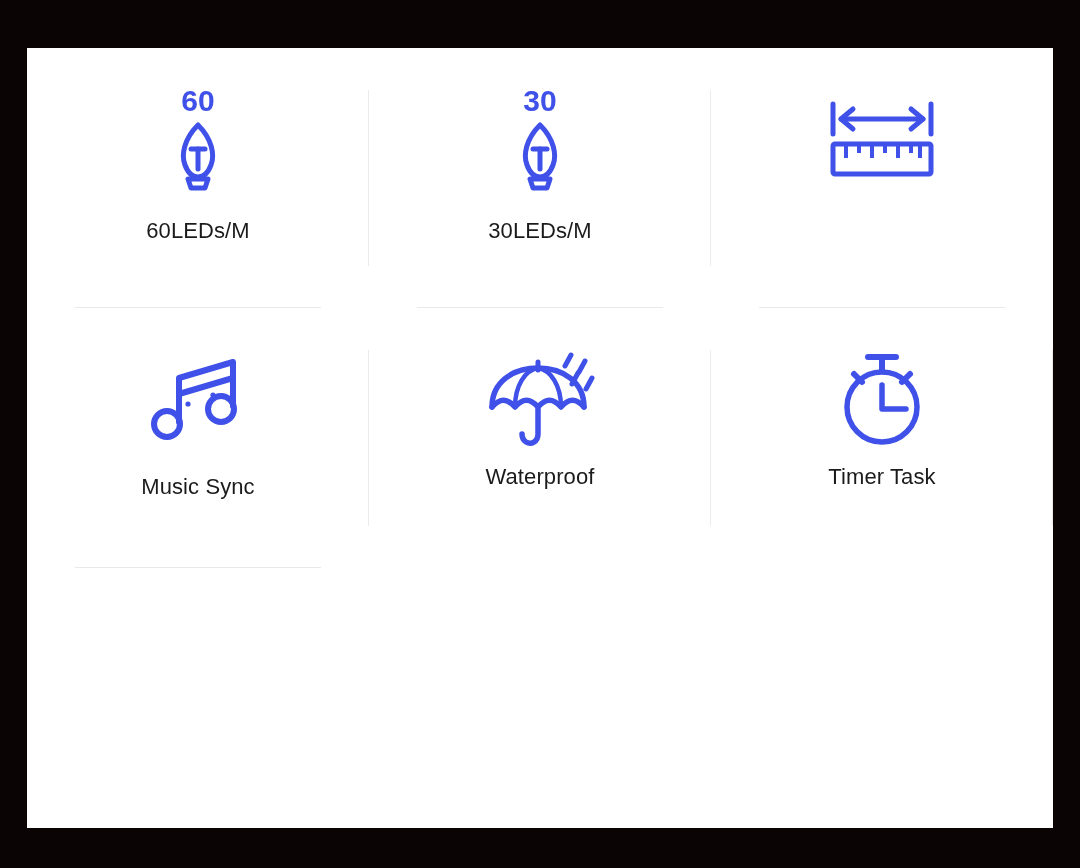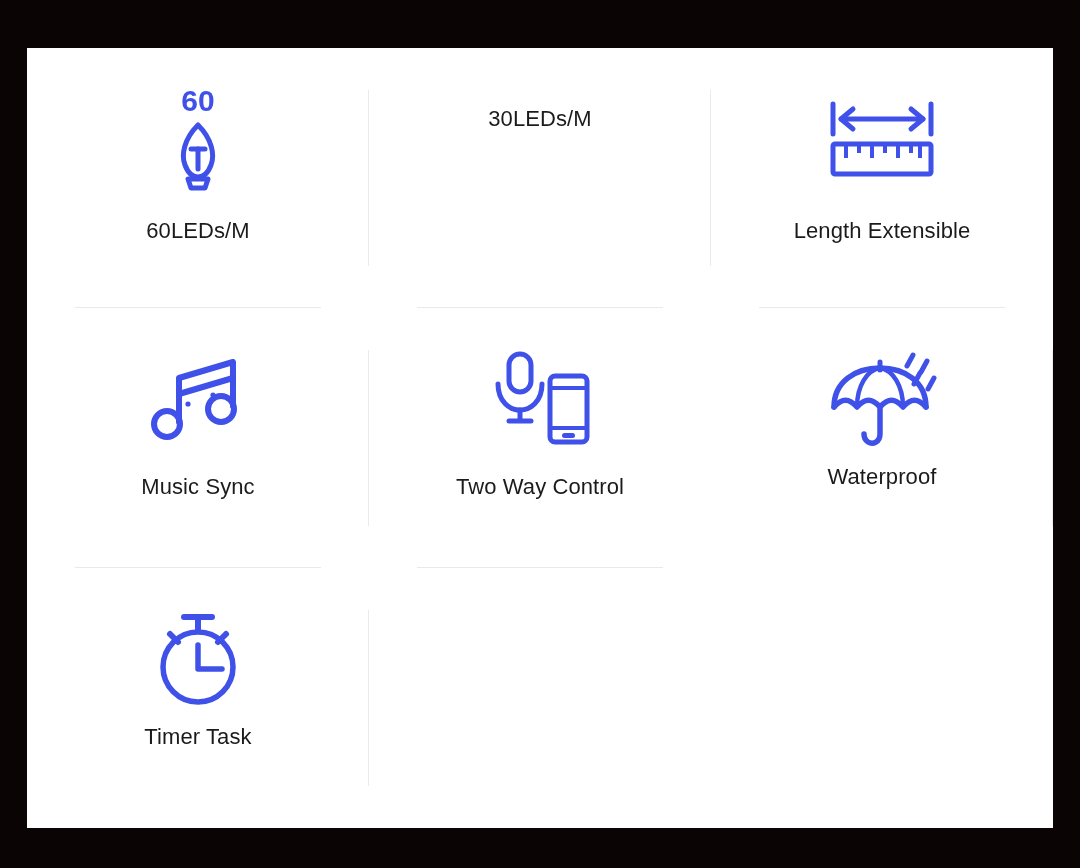--- a/index.html
+++ b/index.html
@@ -112,20 +112,29 @@
             <path d="M43 38 C 57 52, 60 68, 56 78 C 53 86, 48 90, 43 90 C 38 90, 33 86, 30 78 C 26 68, 29 52, 43 38 Z" stroke="#3f51e8" stroke-width="5" fill="none" stroke-linejoin="round"></path>
             <line x1="36" y1="62" x2="50" y2="62" stroke="#3f51e8" stroke-width="5" stroke-linecap="round"></line>
             <line x1="43" y1="62" x2="43" y2="82" stroke="#3f51e8" stroke-width="5" stroke-linecap="round"></line>
             <path d="M33 92 L53 92 L50 101 L36 101 Z" stroke="#3f51e8" stroke-width="5" fill="none" stroke-linejoin="round"></path>
           </svg>
         </div>
         <div class="label">60LEDs/M</div>
       </div>
 
       <div class="cell r1 vsep hsep">
+        <div class="icon-wrap">
+          <svg width="86" height="106" viewBox="0 0 86 106" fill="none">
+            <text x="43" y="24" text-anchor="middle" font-family="Liberation Sans, sans-serif" font-size="30" font-weight="bold" fill="#3f51e8">30</text>
+            <path d="M43 38 C 57 52, 60 68, 56 78 C 53 86, 48 90, 43 90 C 38 90, 33 86, 30 78 C 26 68, 29 52, 43 38 Z" stroke="#3f51e8" stroke-width="5" fill="none" stroke-linejoin="round"></path>
+            <line x1="36" y1="62" x2="50" y2="62" stroke="#3f51e8" stroke-width="5" stroke-linecap="round"></line>
+            <line x1="43" y1="62" x2="43" y2="82" stroke="#3f51e8" stroke-width="5" stroke-linecap="round"></line>
+            <path d="M33 92 L53 92 L50 101 L36 101 Z" stroke="#3f51e8" stroke-width="5" fill="none" stroke-linejoin="round"></path>
+          </svg>
+        </div>
         <div class="label">30LEDs/M</div>
       </div>
 
       <div class="cell r1 hsep">
         <div class="icon-wrap">
           <svg width="110" height="80" viewBox="0 0 110 80" fill="none">
             <line x1="6" y1="4" x2="6" y2="34" stroke="#3f51e8" stroke-width="5" stroke-linecap="round"></line>
             <line x1="104" y1="4" x2="104" y2="34" stroke="#3f51e8" stroke-width="5" stroke-linecap="round"></line>
             <line x1="14" y1="19" x2="96" y2="19" stroke="#3f51e8" stroke-width="5" stroke-linecap="round"></line>
             <polyline points="26,9 14,19 26,29" stroke="#3f51e8" stroke-width="5" fill="none" stroke-linecap="round" stroke-linejoin="round"></polyline>
@@ -133,53 +142,37 @@
             <rect x="6" y="44" width="98" height="30" rx="2" stroke="#3f51e8" stroke-width="5" fill="none"></rect>
             <line x1="19" y1="44" x2="19" y2="58" stroke="#3f51e8" stroke-width="4"></line>
             <line x1="32" y1="44" x2="32" y2="53" stroke="#3f51e8" stroke-width="4"></line>
             <line x1="45" y1="44" x2="45" y2="58" stroke="#3f51e8" stroke-width="4"></line>
             <line x1="58" y1="44" x2="58" y2="53" stroke="#3f51e8" stroke-width="4"></line>
             <line x1="71" y1="44" x2="71" y2="58" stroke="#3f51e8" stroke-width="4"></line>
             <line x1="84" y1="44" x2="84" y2="53" stroke="#3f51e8" stroke-width="4"></line>
             <line x1="93" y1="44" x2="93" y2="58" stroke="#3f51e8" stroke-width="4"></line>
           </svg>
         </div>
-        <div class="label">Length Extensible</div>
       </div>
 
       <div class="cell r2 vsep hsep">
         <div class="icon-wrap">
           <svg width="96" height="92" viewBox="0 0 96 92" fill="none">
             <path d="M29 68 L29 24 L83 8 L83 52" stroke="#3f51e8" stroke-width="6" fill="none" stroke-linecap="round" stroke-linejoin="round"></path>
             <line x1="29" y1="40" x2="83" y2="24" stroke="#3f51e8" stroke-width="6" stroke-linecap="round"></line>
             <circle cx="17" cy="70" r="13" stroke="#3f51e8" stroke-width="6" fill="none"></circle>
             <circle cx="71" cy="55" r="13" stroke="#3f51e8" stroke-width="6" fill="none"></circle>
             <circle cx="38" cy="50" r="2.6" fill="#3f51e8"></circle>
             <circle cx="63" cy="41" r="2.6" fill="#3f51e8"></circle>
           </svg>
         </div>
         <div class="label">Music Sync</div>
       </div>
 
 
-      <div class="cell r2 hsep">
-        <div class="icon-wrap">
-          <svg width="104" height="100" viewBox="0 0 104 100" fill="none">
-            <rect x="21" y="4" width="22" height="38" rx="11" stroke="#3f51e8" stroke-width="5" fill="none"></rect>
-            <path d="M10 34 C 10 52, 22 60, 32 60 C 42 60, 54 52, 54 34" stroke="#3f51e8" stroke-width="5" fill="none" stroke-linecap="round"></path>
-            <line x1="32" y1="60" x2="32" y2="70" stroke="#3f51e8" stroke-width="5" stroke-linecap="round"></line>
-            <line x1="21" y1="71" x2="43" y2="71" stroke="#3f51e8" stroke-width="5" stroke-linecap="round"></line>
-            <rect x="62" y="26" width="37" height="66" rx="5" stroke="#3f51e8" stroke-width="5" fill="none"></rect>
-            <line x1="62" y1="38" x2="99" y2="38" stroke="#3f51e8" stroke-width="4"></line>
-            <line x1="62" y1="78" x2="99" y2="78" stroke="#3f51e8" stroke-width="4"></line>
-            <rect x="74" y="83" width="13" height="5" rx="2.5" fill="#3f51e8"></rect>
-          </svg>
-        </div>
-        <div class="label">Two Way Control</div>
-      </div>
 
       <div class="cell r3 vsep">
         <div class="icon-wrap">
           <svg width="110" height="100" viewBox="0 0 110 100" fill="none">
             <line x1="53" y1="12" x2="53" y2="20" stroke="#3f51e8" stroke-width="5" stroke-linecap="round"></line>
             <path d="M7 57 C 7 32, 28 18, 53 18 C 78 18, 99 32, 99 57" stroke="#3f51e8" stroke-width="5.5" fill="none" stroke-linecap="round"></path>
             <path d="M7 57 C 15 48, 22 48, 30 57 C 38 48, 45 48, 53 57 C 61 48, 68 48, 76 57 C 84 48, 91 48, 99 57" stroke="#3f51e8" stroke-width="5.5" fill="none" stroke-linecap="round" stroke-linejoin="round"></path>
             <path d="M30 57 C 30 36, 40 20, 53 18" stroke="#3f51e8" stroke-width="4.5" fill="none" stroke-linecap="round"></path>
             <path d="M76 57 C 76 36, 66 20, 53 18" stroke="#3f51e8" stroke-width="4.5" fill="none" stroke-linecap="round"></path>
             <path d="M53 57 L53 84 C 53 92, 46 95, 41 92 C 38 90, 37 87, 37 84" stroke="#3f51e8" stroke-width="5.5" fill="none" stroke-linecap="round"></path>

